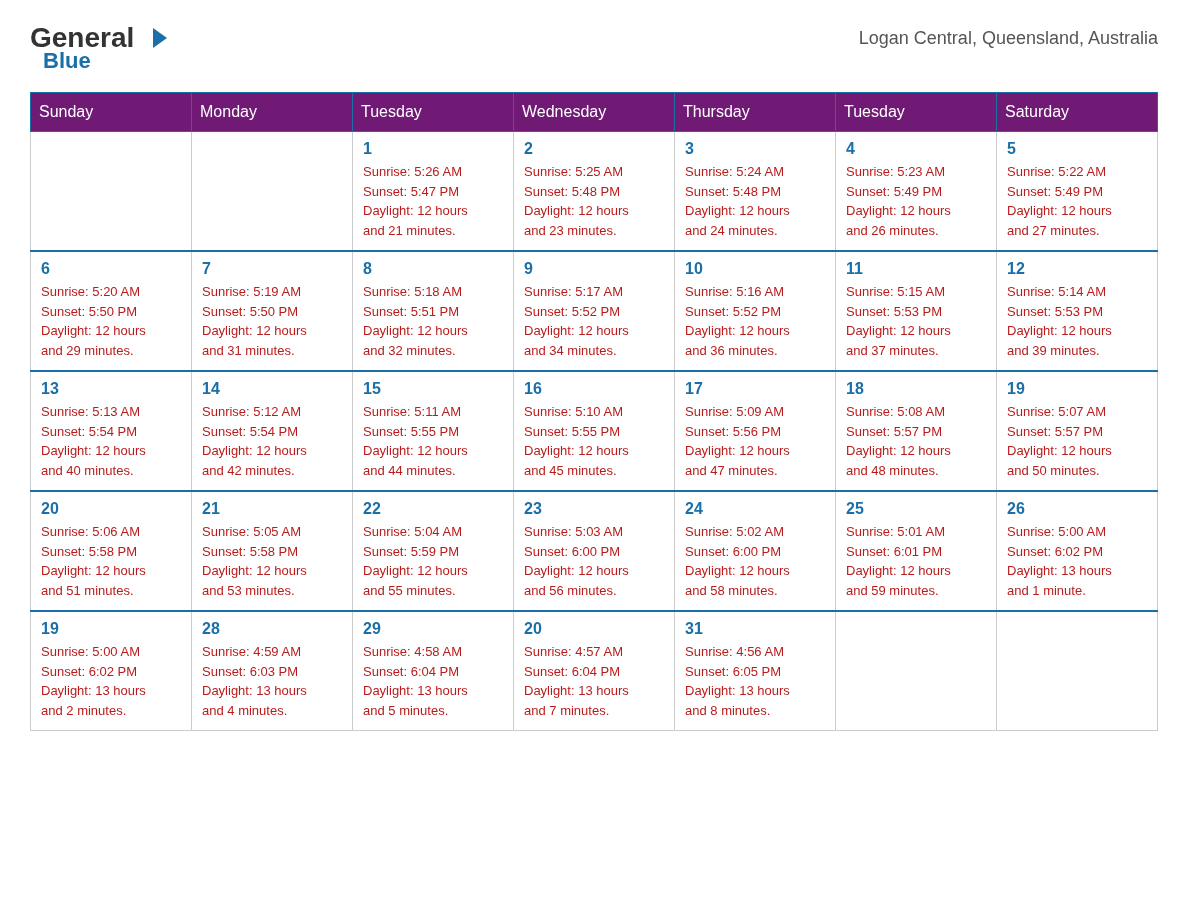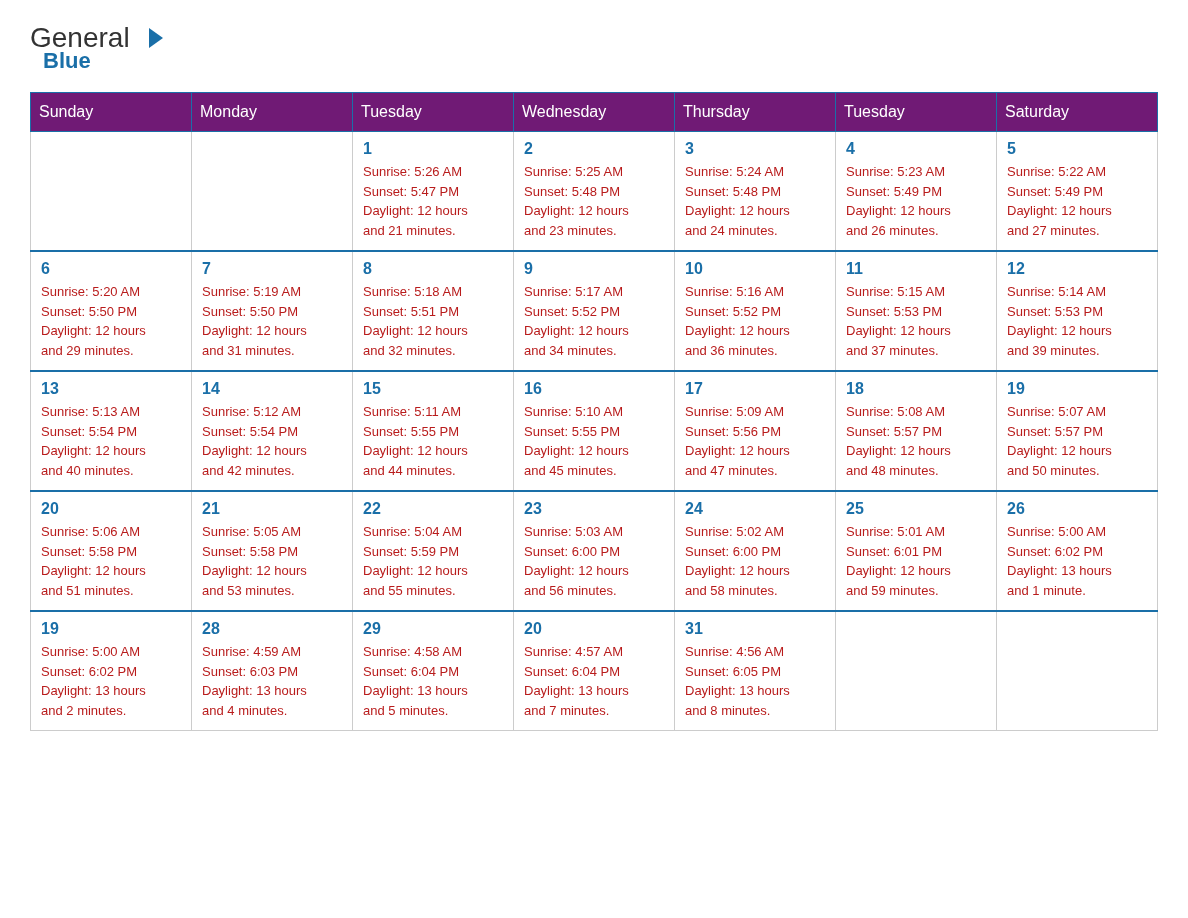--- a/index.html
+++ b/index.html
@@ -17,21 +17,21 @@
     }
     .logo {
       display: flex;
       flex-direction: column;
       align-items: flex-start;
     }
     .logo-text {
       display: flex;
       align-items: center;
       font-size: 28px;
-      font-weight: normal;
+      font-weight: bold;
       color: #333;
       line-height: 1;
       gap: 16px;
     }
     .logo-general { color: #333; }
     .logo-arrow {
       display: inline-block;
       width: 0;
       height: 0;
       border-left: 14px solid #1a6fa8;
@@ -110,20 +110,21 @@
 
 <div class="header">
   <div class="logo">
     <div class="logo-text">
       <span class="logo-general">General</span>
       <span class="logo-arrow"></span>
     </div>
     <div class="logo-line2">Blue</div>
   </div>
   <div class="title-area">
+    <div class="location">Logan Central, Queensland, Australia</div>
   </div>
 </div>
 
 <table class="calendar">
   <thead>
     <tr>
     <th>Sunday</th>
         <th>Monday</th>
         <th>Tuesday</th>
         <th>Wednesday</th>

